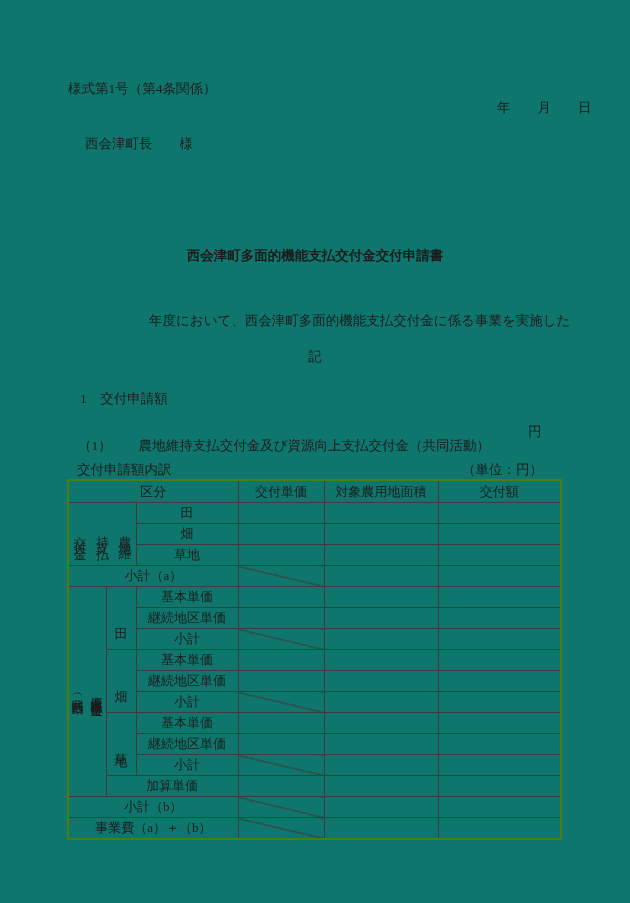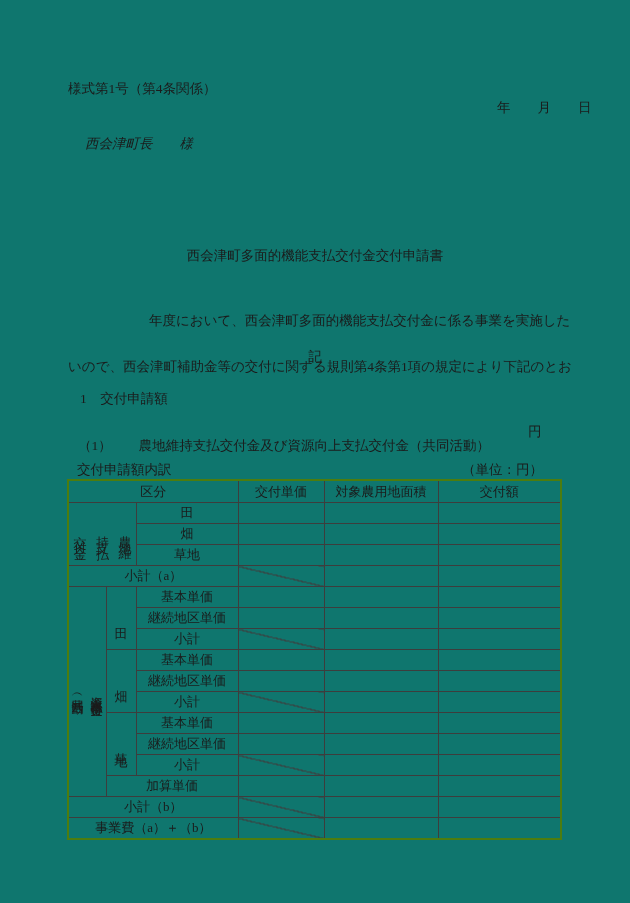--- a/index.html
+++ b/index.html
@@ -4,26 +4,26 @@
 <style>
   html,body{margin:0;padding:0;background:#ffffff;}
   .page{
     position:relative;width:630px;height:903px;background:#0f766e;
     font-family:"Liberation Serif","DejaVu Serif",serif;
     color:#1b1b1b;font-size:13.5px;overflow:hidden;
   }
   .abs{position:absolute;white-space:pre;line-height:15px;}
   .form-number{left:68px;top:81px;}
   .date-line{left:461px;top:100px;margin-left:36px;}
-  .addressee{left:85px;top:136px;font-style:italic;}
+  .addressee{left:85px;top:136px;}
   .applicant-block{position:absolute;left:255px;top:178px;width:158px;}
   .applicant-block .just{
     text-align:justify;text-align-last:justify;height:21px;line-height:15px;
   }
-  .doc-title{left:0;top:248px;width:630px;text-align:center;}
+  .doc-title{left:0;top:248px;width:630px;text-align:center;font-weight:bold;}
   .body-par{position:absolute;left:68px;top:285px;width:494px;}
   .body-par div{line-height:21px;white-space:pre;margin-top:25px;}
   .re-mark{left:0;top:349px;width:630px;text-align:center;}
   .sec-heading{left:80px;top:391px;}
   .item-label{left:78px;top:424px;margin-top:14px;}
   .item-unit{left:528px;top:424px;}
   .breakdown-caption{left:77px;top:462px;}
   .unit-note{left:462px;top:462px;}
 
   table.breakdown{
@@ -59,21 +59,20 @@
 
   <div class="abs form-number">様式第1号（第4条関係）</div>
   <div class="abs date-line">年　　月　　日</div>
   <div class="abs addressee">西会津町長　　様</div>
 
 
   <div class="abs doc-title">西会津町多面的機能支払交付金交付申請書</div>
 
   <div class="body-par">
     <div>　　　　　　年度において、西会津町多面的機能支払交付金に係る事業を実施した</div>
-    <div>いので、西会津町補助金等の交付に関する規則第4条第1項の規定により下記のとお</div>
   </div>
 
   <div class="abs re-mark">記</div>
   <div class="abs sec-heading">1　交付申請額</div>
   <div class="abs item-label">（1）　　農地維持支払交付金及び資源向上支払交付金（共同活動）</div>
   <div class="abs item-unit">円</div>
   <div class="abs breakdown-caption">交付申請額内訳</div>
   <div class="abs unit-note">（単位：円）</div>
 
   <table class="breakdown">

